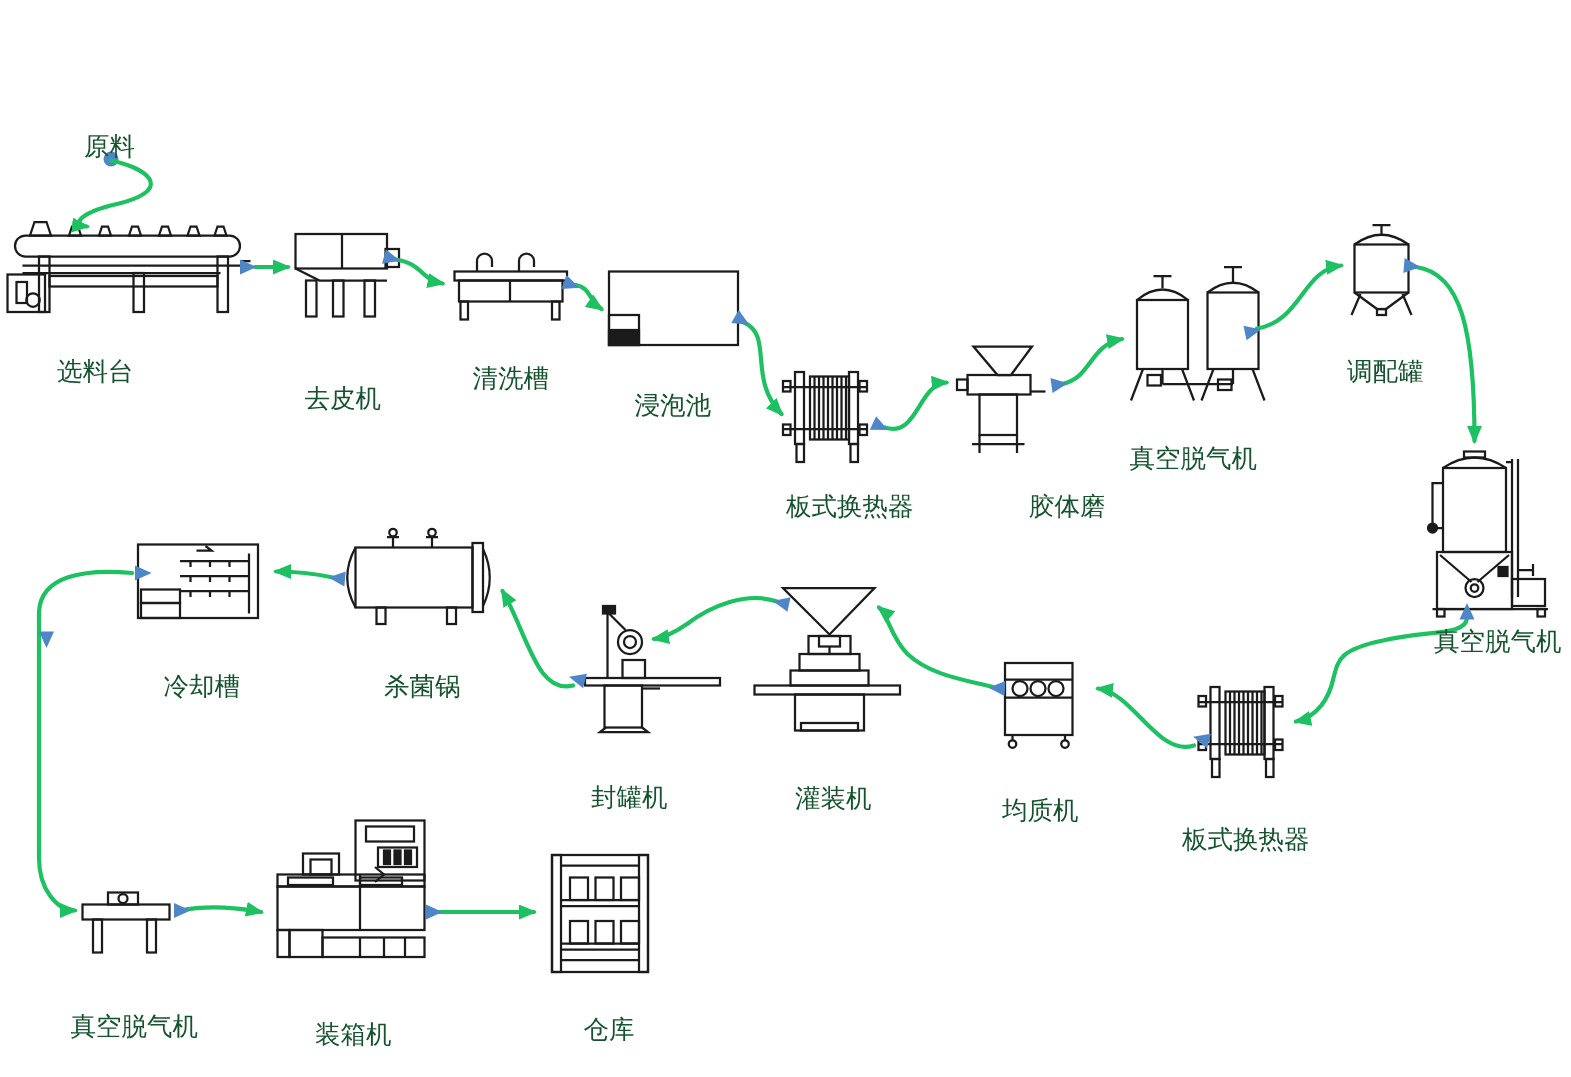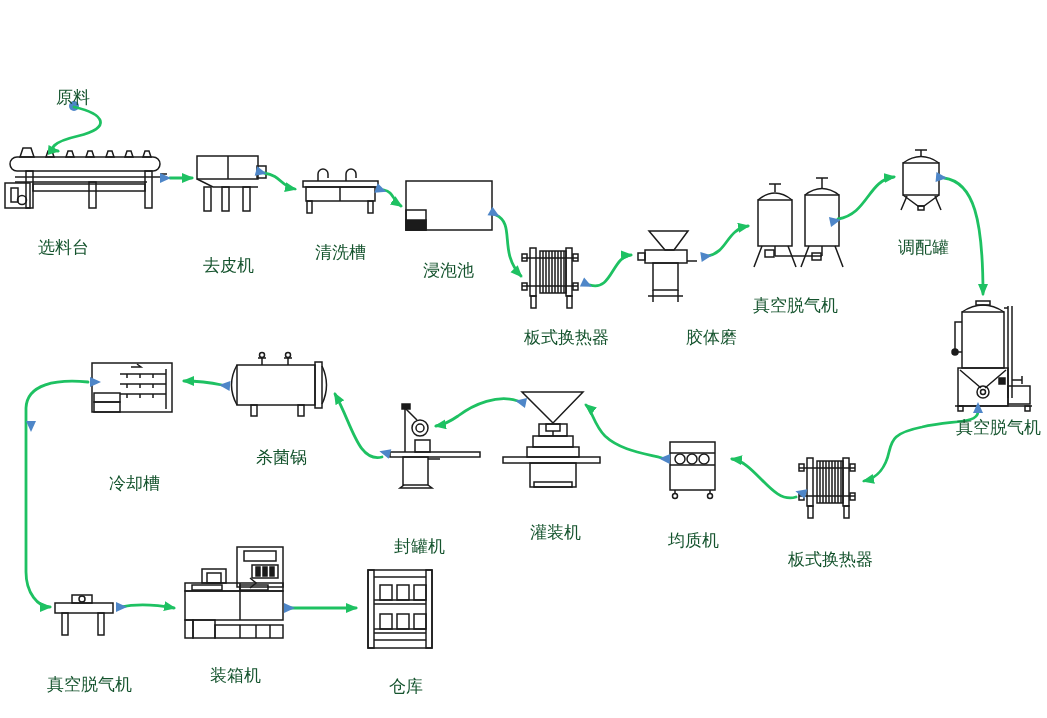--- a/index.html
+++ b/index.html
@@ -298,20 +298,20 @@
   <div class="nlabel" style="left:315px;top:241px">清洗槽</div>
   <div class="nlabel" style="left:423px;top:259px">浸泡池</div>
   <div class="nlabel" style="left:524px;top:326px">板式换热器</div>
   <div class="nlabel" style="left:686px;top:326px">胶体磨</div>
   <div class="nlabel" style="left:753px;top:294px">真空脱气机</div>
   <div class="nlabel" style="left:898px;top:236px">调配罐</div>
   <div class="nlabel" style="left:956px;top:416px">真空脱气机</div>
   <div class="nlabel" style="left:788px;top:548px">板式换热器</div>
   <div class="nlabel" style="left:668px;top:529px">均质机</div>
   <div class="nlabel" style="left:530px;top:521px">灌装机</div>
-  <div class="nlabel" style="left:394px;top:535px">封罐机</div>
+  <div class="nlabel" style="left:394px;top:520px">封罐机</div>
   <div class="nlabel" style="left:256px;top:446px">杀菌锅</div>
-  <div class="nlabel" style="left:109px;top:472px">冷却槽</div>
+  <div class="nlabel" style="left:109px;top:446px">冷却槽</div>
   <div class="nlabel" style="left:47px;top:673px">真空脱气机</div>
-  <div class="nlabel" style="left:210px;top:664px">装箱机</div>
+  <div class="nlabel" style="left:210px;top:678px">装箱机</div>
   <div class="nlabel" style="left:389px;top:675px">仓库</div>
 
 </div>
 
 </body></html>

